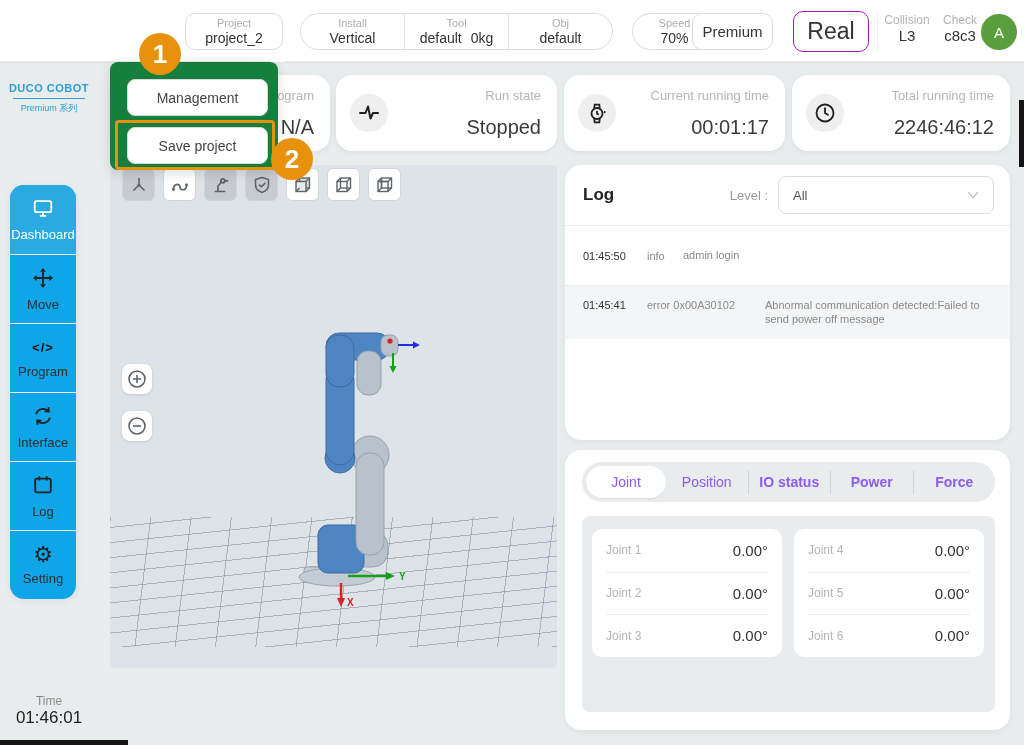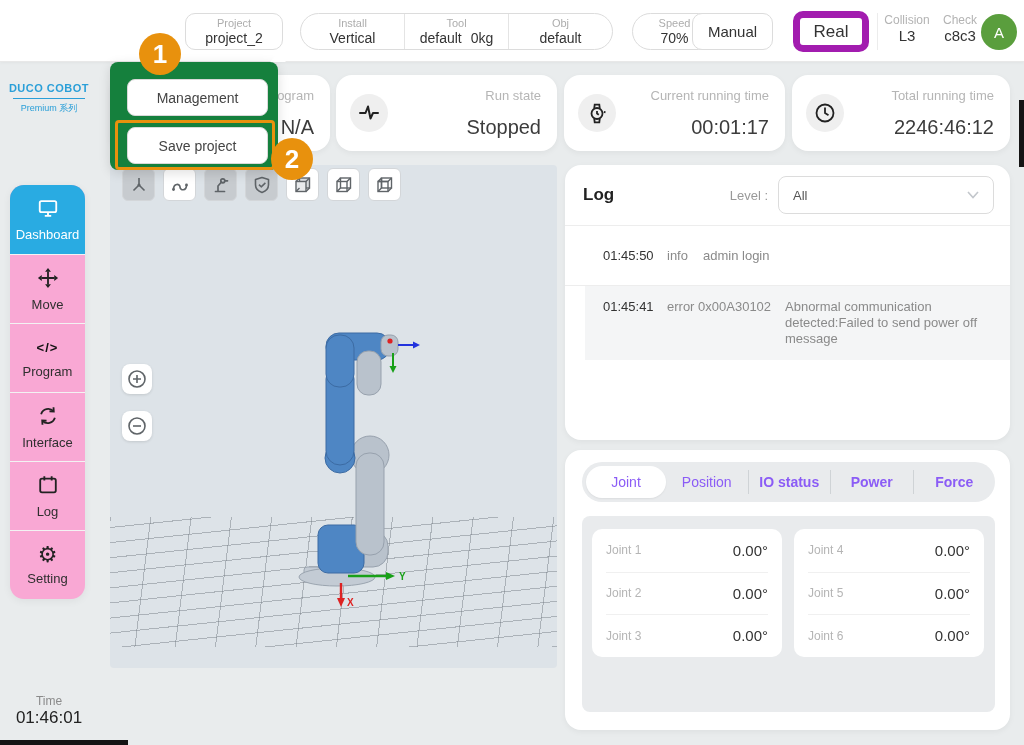--- a/index.html
+++ b/index.html
@@ -25,37 +25,37 @@
   .pill-project { left:145px; width:98px; border-radius:10px; }
   .pill-group { left:260px; width:313px; border-radius:19px; flex-direction:row; padding:0; }
   .pill-sec { flex:1; height:100%; display:flex; flex-direction:column; align-items:center; justify-content:center; line-height:1.15; }
   .pill-sec + .pill-sec { border-left:1px solid #e4e4e4; }
   .tool-vals { display:flex; gap:9px; }
   .pill-speed { left:592px; width:85px; border-radius:19px; }
   .btn-manual { position:absolute; left:692px; top:13px; width:81px; height:37px; background:#fff;
           border:1px solid #dcdcdc; border-radius:10px; font-size:15px; color:#333;
           display:flex; align-items:center; justify-content:center; cursor:pointer; }
   .btn-real { position:absolute; left:793px; top:11px; width:76px; height:41px; background:#fff;
-          border:7px solid #a21caf; border-radius:10px; font-size:17px; color:#333;
+          border:1px solid #a21caf; border-radius:10px; font-size:23px; color:#333;
           display:flex; align-items:center; justify-content:center; cursor:pointer; }
   .tb-div { position:absolute; left:877px; top:13px; width:1px; height:37px; background:#ececec; }
   .tb-stat { position:absolute; top:13px; display:flex; flex-direction:column; align-items:center; line-height:1.2; }
   .tb-stat .lab { font-size:12px; color:#b3b3b3; }
   .tb-stat .val { font-size:15px; color:#333; }
   .stat-collision { left:884px; width:46px;text-align:center; }
   .stat-check { left:936px; width:48px; }
   .avatar { position:absolute; left:981px; top:14px; width:36px; height:36px; border-radius:50%;
           background:#5a9e3d; color:#fff; font-size:15px; display:flex; align-items:center; justify-content:center; cursor:pointer; }
 
   
   .logo { position:absolute; left:0; top:82px; width:98px; text-align:center; color:#2a9fd8; }
   .logo .l1 { font-size:11px; font-weight:bold; letter-spacing:.5px; }
   .logo .rule { width:72px; height:1px; background:#2a9fd8; margin:4px auto 3px; }
   .logo .l2 { font-size:9px; }
-  .menu { position:absolute; left:10px; top:185px; width:75px; background:#f9a8d4; border-radius:14px;
+  .menu { position:absolute; left:10px; top:185px; width:66px; background:#0ea5e9; border-radius:14px;
           box-shadow:0 2px 8px rgba(0,0,0,.06); z-index:3; }
   .mitem { height:69px; display:flex; flex-direction:column; align-items:center; justify-content:center; gap:5px;
           font-size:13px; color:#2f2f2f; cursor:pointer; }
   .mitem + .mitem { border-top:1px solid #f3f3f3; }
   .mitem.active { background:#29abe2; color:#fff; border-radius:14px 14px 0 0; border-top:none; }
   .mitem:last-child { border-radius:0 0 14px 14px; }
   .gear-glyph { font-family:"DejaVu Sans",sans-serif; font-size:22px; line-height:22px; color:#222; }
   .code-glyph { font-weight:bold; font-size:13px; letter-spacing:1px; color:#111; line-height:22px; }
   .time-box { position:absolute; left:0; top:694px; width:98px; text-align:center; }
   .time-box .lab { font-size:12px; color:#8a8a8a; }
@@ -107,21 +107,21 @@
   .log-panel { position:absolute; left:565px; top:165px; width:445px; height:275px; background:#fff; border-radius:16px;
           box-shadow:0 2px 6px rgba(0,0,0,.05); z-index:2; overflow:hidden; }
   .log-head { height:60px; display:flex; align-items:center; padding:0 16px 0 18px; }
   .log-title { font-size:17px; font-weight:bold; color:#222; }
   .log-spacer { flex:1; }
   .level-lab { font-size:13px; color:#999; margin-right:10px; }
   .level-select { width:216px; height:38px; border:1px solid #dcdcdc; border-radius:8px; background:#fff;
           display:flex; align-items:center; justify-content:space-between; padding:0 14px; cursor:pointer; }
   .level-val { font-size:13px; color:#555; }
   .log-div { border-top:1px solid #ededed; }
-  .log-row { display:flex; padding:0 18px; font-size:13px; color:#8a8a8a; align-items:flex-start;margin-left:20px; }
+  .log-row { display:flex; padding:0 18px; font-size:11px; color:#8a8a8a; align-items:flex-start; }
   .log-row.r1 { height:59px; align-items:center; }
   .log-row.hl { background:#f4f5f6; padding-top:13px; padding-bottom:13px; }
   .log-time { width:64px; color:#333; flex:none; }
   .log-level { width:36px; flex:none; }
   .log-level.wide { width:118px; }
   .log-msg { flex:1; line-height:1.23; }
 
   
   .status-panel { position:absolute; left:565px; top:450px; width:445px; height:280px; background:#fff; border-radius:16px;
           box-shadow:0 2px 6px rgba(0,0,0,.05); z-index:2; }
@@ -171,21 +171,21 @@
         <span class="lab">Obj</span>
         <span class="val">default</span>
       </div>
     </div>
 
     <div class="pill pill-speed">
       <span class="lab">Speed</span>
       <span class="val">70%</span>
     </div>
 
-    <div class="btn-manual">Manual</div>
+    <div class="btn-manual">Premium</div>
     <div class="btn-real">Real</div>
 
     <div class="tb-div"></div>
     <div class="tb-stat stat-collision">
       <span class="lab">Collision</span>
       <span class="val">L3</span>
     </div>
     <div class="tb-stat stat-check">
       <span class="lab">Check</span>
       <span class="val">c8c3</span>

